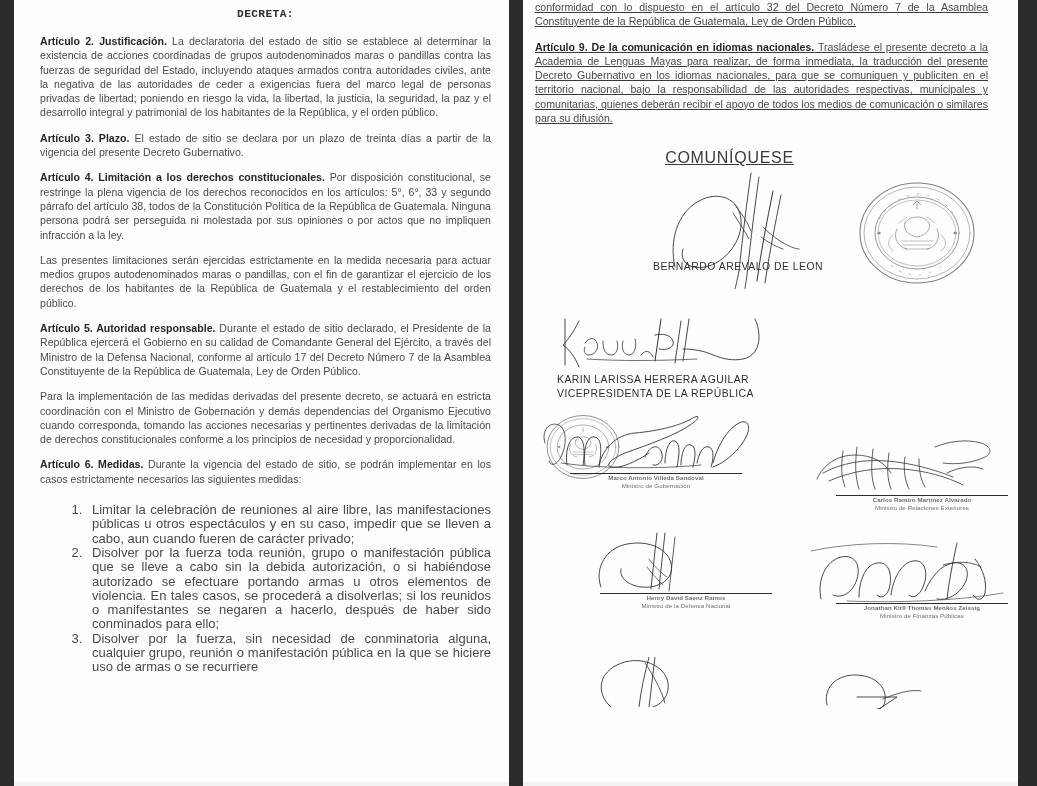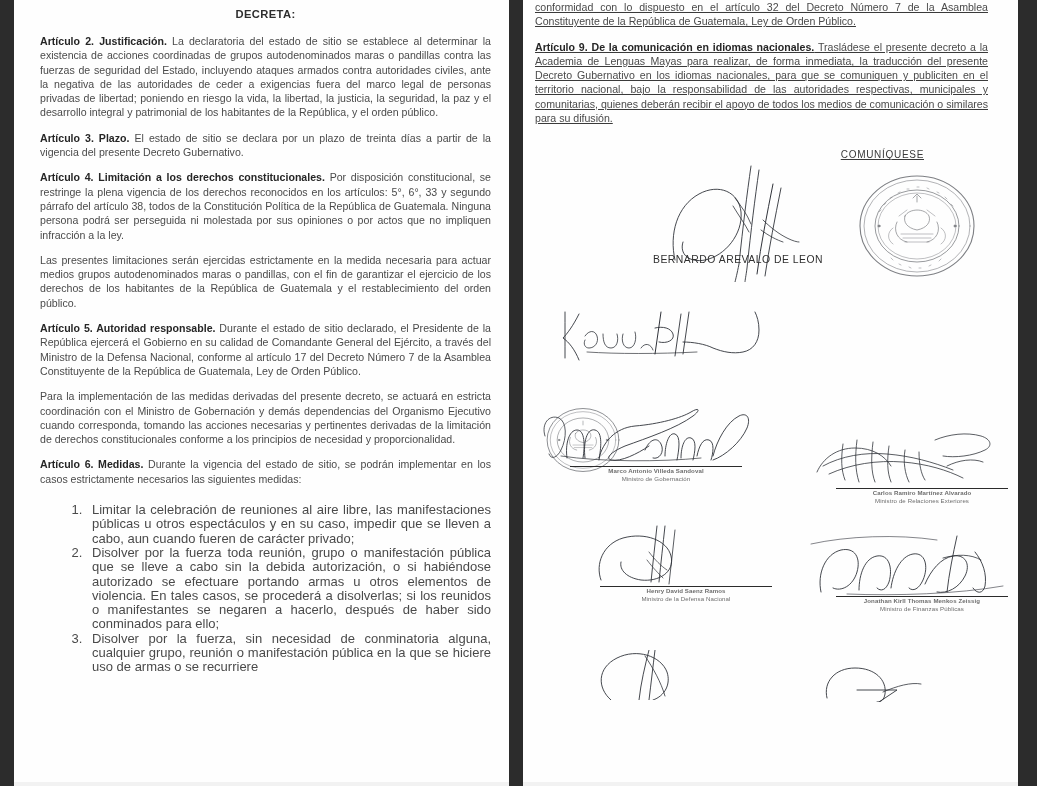--- a/index.html
+++ b/index.html
@@ -52,20 +52,21 @@
     background: #f2f2f2;
   }
 
   h1.decreta {
     font-size: 11.2px;
     font-weight: bold;
     letter-spacing: .4px;
     text-align: center;
     margin: 2px 0 14px 0;
     color: #2e2e2e;
+    font-family: Liberation Mono, monospace;
   }
 
   p.body-par {
     font-size: 10.6px;
     line-height: 14.3px;
     text-align: justify;
     margin: 0 0 11px 0;
     color: #4a4a4a;
     -webkit-hyphens: none; hyphens: none;
   }
@@ -83,22 +84,22 @@
     color: #4a4a4a;
   }
   ol.medidas > li {
     text-align: justify;
     margin-bottom: 0px;
     padding-left: 6px;
   }
 
   
   .comuniquese {
-    text-align: right;
-    font-size: 10px;
+    text-align: center;
+    font-size: 16px;
     letter-spacing: .7px;
     font-weight: normal;
     color: #3a3a3a;
     margin: 24px 0 0 0;
     padding-right: 64px;
   }
   .sig-president {
     position: relative;
     height: 120px;
     margin-top: 2px;
@@ -269,20 +270,24 @@
           <path d="M46 26 C 46 34, 48 40, 54 40 C 60 40, 62 32, 60 26" stroke-width="0.8"></path>
           <path d="M66 26 C 64 32, 66 40, 72 40 C 78 40, 80 30, 78 24" stroke-width="0.8"></path>
           <path d="M84 40 C 88 34, 94 36, 96 42" stroke-width="0.8"></path>
           <path d="M104 4 C 102 18, 100 32, 98 46" stroke-width="1"></path>
           <path d="M98 20 C 106 18, 114 20, 116 26 C 118 32, 110 36, 102 34" stroke-width="0.9"></path>
           <path d="M124 6 C 122 20, 120 34, 118 48" stroke-width="0.9"></path>
           <path d="M132 4 C 130 18, 128 32, 126 46" stroke-width="0.9"></path>
           <path d="M126 34 C 136 34, 148 36, 156 40 C 166 44, 176 46, 186 44 C 196 42, 202 34, 202 22 C 202 14, 200 8, 198 4" stroke-width="0.9"></path>
           <path d="M30 44 C 60 46, 100 46, 140 44" stroke-width="0.7"></path>
         </svg>
+        <div class="vice-name">
+          <div>KARIN LARISSA HERRERA AGUILAR</div>
+          <div>VICEPRESIDENTA DE LA REPÚBLICA</div>
+        </div>
       </div>
 
       <div class="ministers">
 
         <svg class="ink seal" style="position:absolute; left:10px; top:2px;" width="76" height="68" viewBox="0 0 120 108">
           <ellipse cx="60" cy="54" rx="57" ry="50" stroke-width="1.4"></ellipse>
           <ellipse cx="60" cy="54" rx="52" ry="45" stroke-width="0.8"></ellipse>
           <ellipse cx="60" cy="54" rx="41" ry="35" stroke-width="1"></ellipse>
           <path d="M48 44 C 52 36, 68 36, 72 44 C 74 50, 70 56, 60 58 C 50 56, 46 50, 48 44 Z" stroke-width="0.9"></path>
           <path d="M60 30 L60 24" stroke-width="0.9"></path>

